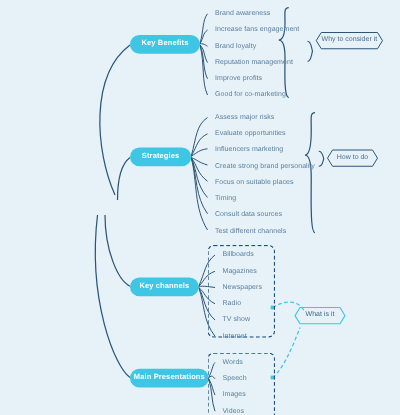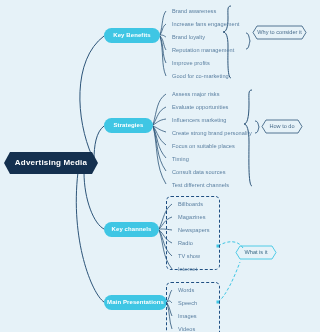--- a/index.html
+++ b/index.html
@@ -170,24 +170,20 @@
     <path d="M 246 33 C 249 33 249 38 250 41 C 249 44 249 49 246 49" fill="none" stroke="#2d5579" stroke-width="0.9"></path>
 
     <path d="M 255 121 C 258 121 258 124 259 127 C 258 130 258 133 255 133" fill="none" stroke="#2d5579" stroke-width="0.9"></path>
 
     <path d="M 218 246 C 228 240 238 240 243 248" fill="none" stroke="#3fc6e4" stroke-width="1" stroke-dasharray="3 2"></path>
     <path d="M 218 302 C 226 296 234 278 240 262" fill="none" stroke="#3fc6e4" stroke-width="1" stroke-dasharray="3 2"></path>
     <rect x="216.5" y="244.5" width="3" height="3" fill="#3fc6e4"></rect>
     <rect x="216.5" y="300.5" width="3" height="3" fill="#3fc6e4"></rect>
   </svg>
 
-  <div class="root-node">
-    <div class="root-shape"></div>
-    <div class="root-label">Advertising Media</div>
-  </div>
 
   <div class="branch-node" id="branch-0">Key Benefits</div>
   <div class="branch-node" id="branch-1">Strategies</div>
   <div class="branch-node" id="branch-2">Key channels</div>
   <div class="branch-node" id="branch-3">Main Presentations</div>
 
   <div class="dash-box" id="dashbox-2"></div>
   <div class="dash-box" id="dashbox-3"></div>
 
   <div class="leaf-list" id="leaves-0">

